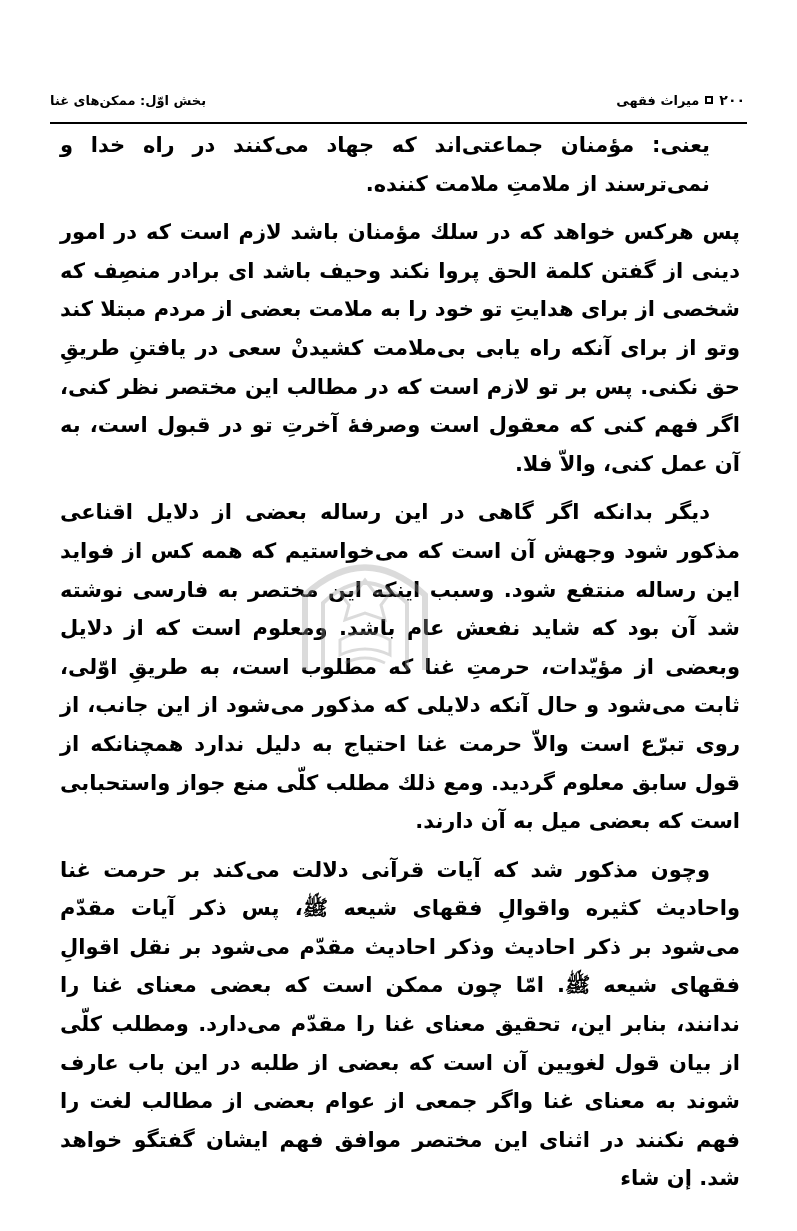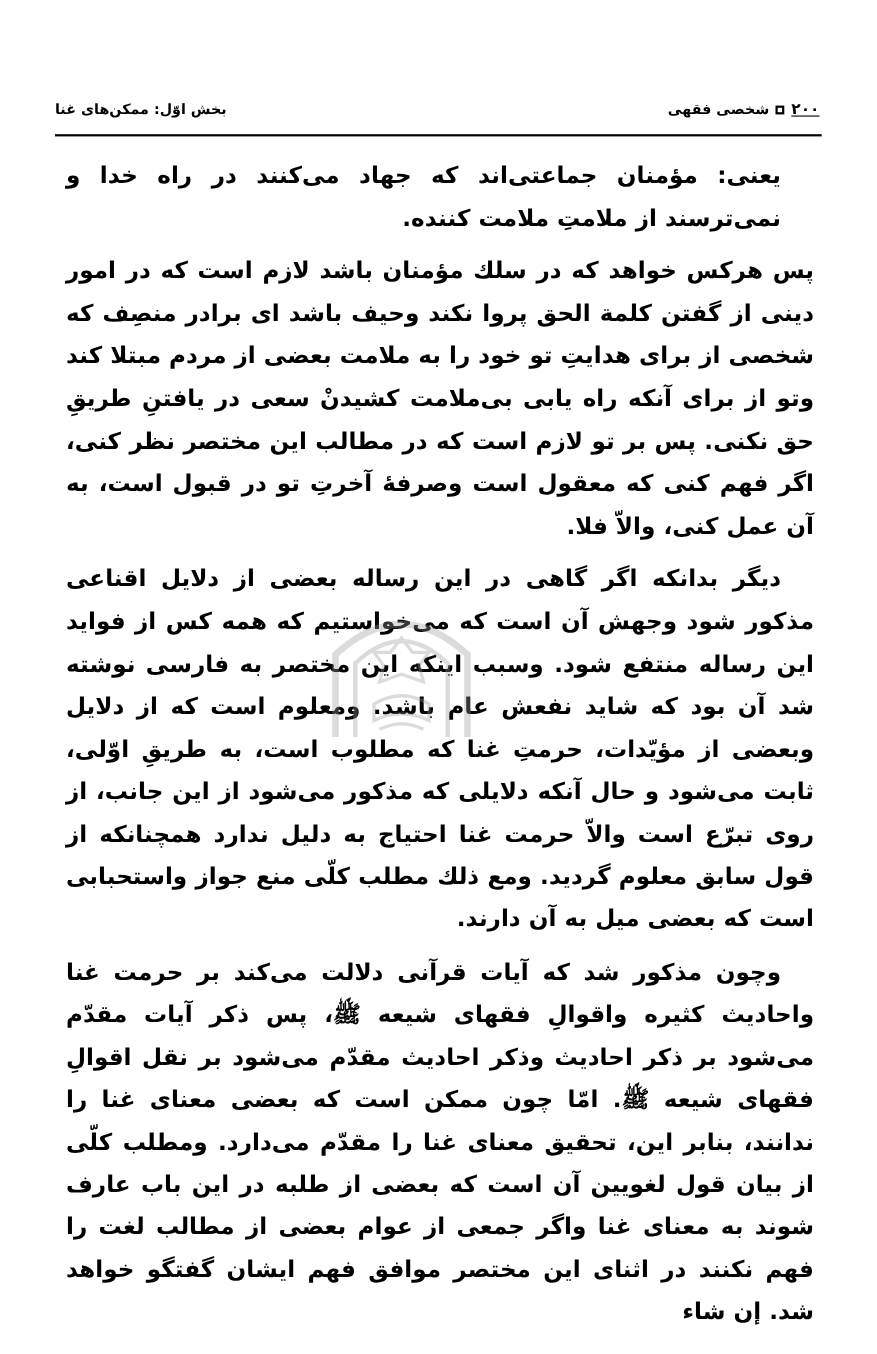--- a/index.html
+++ b/index.html
@@ -35,40 +35,39 @@
       font-size: 13px;
     }
     .header-right {
       display: flex;
       align-items: center;
       gap: 6px;
     }
     .page-number {
       font-size: 14px;
       letter-spacing: 1px;
-      text-decoration: underline;
     }
     .square-icon {
       display: inline-block;
       width: 8px;
       height: 8px;
       border: 2px solid #000;
       box-sizing: border-box;
     }
     .header-rule {
       position: absolute;
       top: 122px;
       left: 50px;
       width: 697px;
       height: 0;
       border-top: 2px solid #000;
     }
     .body-text {
       position: absolute;
-      top: 140px;
+      top: 126px;
       left: 60px;
       width: 680px;
       direction: rtl;
       text-align: justify;
       text-align-last: right;
       font-size: 21px;
       font-weight: bold;
       line-height: 38.6px;
     }
     .body-text p {
@@ -96,21 +95,21 @@
   </style>
 </head>
 <body>
 
 <div class="page">
 
   <div class="running-header">
     <div class="header-right">
       <span class="page-number">۲۰۰</span>
       <span class="square-icon"></span>
-      <span>شخصی فقهی</span>
+      <span>میراث فقهی</span>
     </div>
     <div>بخش اوّل: ممکن‌های غنا</div>
   </div>
 
   <div class="header-rule"></div>
 
   <div class="body-text">
     <p class="quote">یعنی: مؤمنان جماعتی‌اند که جهاد می‌کنند در راه خدا و نمی‌ترسند از ملامتِ ملامت کننده.</p>
     <p class="para">پس هرکس خواهد که در سلك مؤمنان باشد لازم است که در امور دینی از گفتن کلمة الحق پروا نکند وحیف باشد ای برادر منصِف که شخصی از برای هدایتِ تو خود را به ملامت بعضی از مردم مبتلا کند وتو از برای آنکه راه یابی بی‌ملامت کشیدنْ سعی در یافتنِ طریقِ حق نکنی. پس بر تو لازم است که در مطالب این مختصر نظر کنی، اگر فهم کنی که معقول است وصرفهٔ آخرتِ تو در قبول است، به آن عمل کنی، والاّ فلا.</p>
     <p class="para-indent">دیگر بدانکه اگر گاهی در این رساله بعضی از دلایل اقناعی مذکور شود وجهش آن است که می‌خواستیم که همه کس از فواید این رساله منتفع شود. وسبب اینکه این مختصر به فارسی نوشته شد آن بود که شاید نفعش عام باشد. ومعلوم است که از دلایل وبعضی از مؤیّدات، حرمتِ غنا که مطلوب است، به طریقِ اوّلی، ثابت می‌شود و حال آنکه دلایلی که مذکور می‌شود از این جانب، از روی تبرّع است والاّ حرمت غنا احتیاج به دلیل ندارد همچنانکه از قول سابق معلوم گردید. ومع ذلك مطلب کلّی منع جواز واستحبابی است که بعضی میل به آن دارند.</p>

